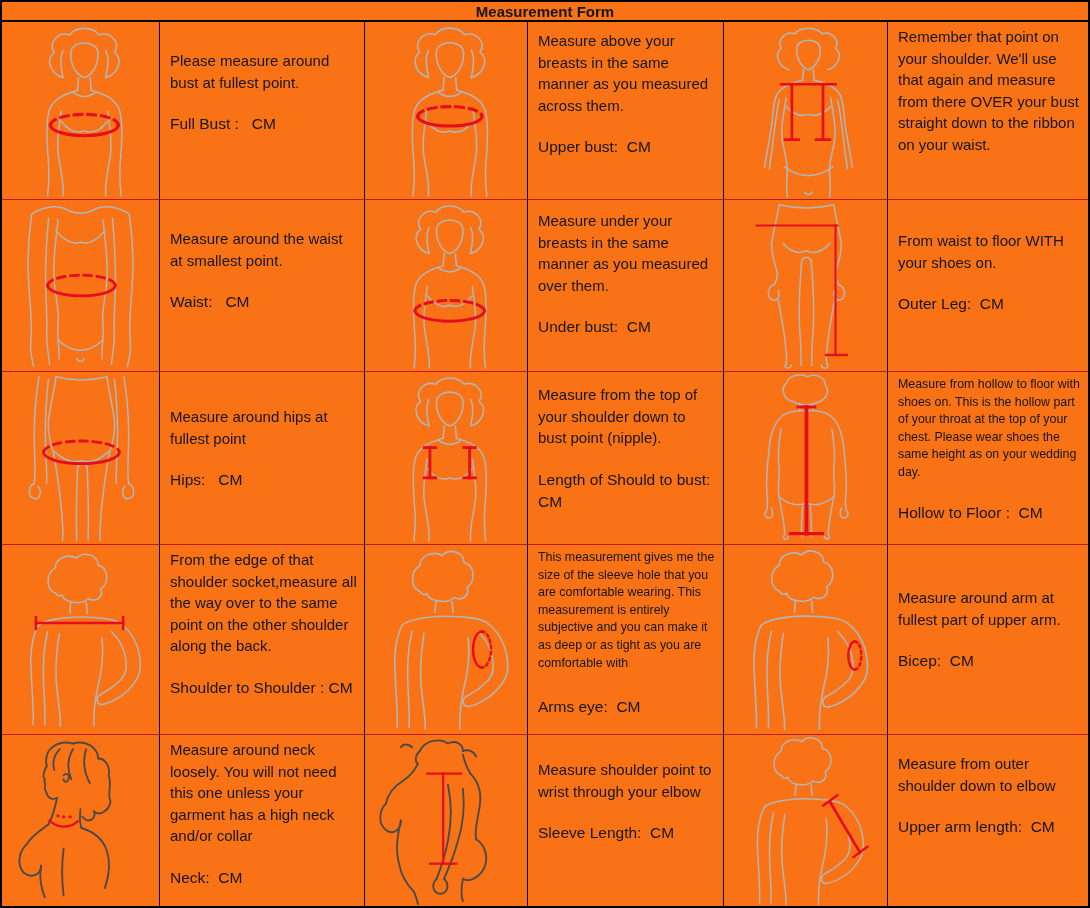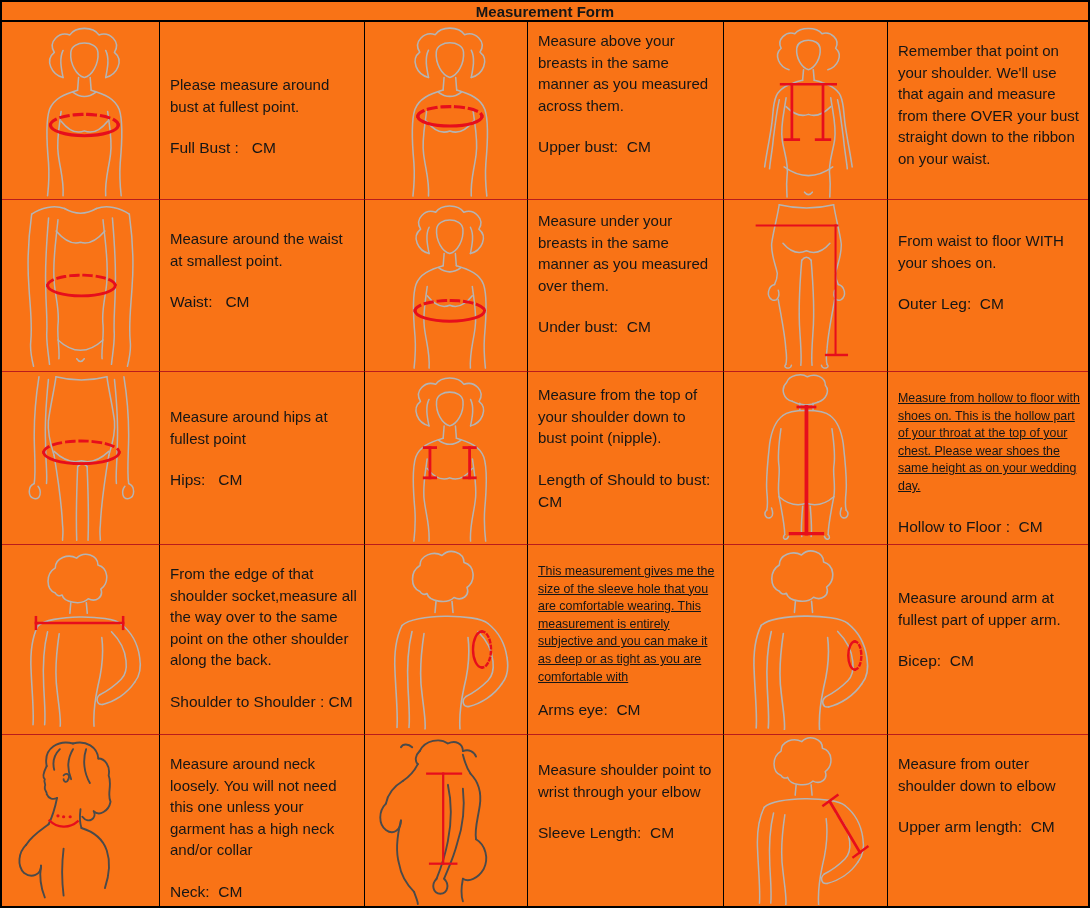--- a/index.html
+++ b/index.html
@@ -10,25 +10,25 @@
   .hdr{grid-column:1/-1;border-bottom:2px solid #000;display:flex;align-items:center;justify-content:center;
        font-weight:bold;font-size:15px;}
   .cell{border-right:1px solid #000;border-bottom:1px solid #b91c1c;overflow:hidden;box-sizing:border-box;}
   .c6{border-right:none;}
   .r5{border-bottom:none;}
   .fig-cell{display:flex;align-items:center;justify-content:center;padding:1px;}
   .fig{width:100%;height:100%;}
   .txt{padding:4px 6px 4px 10px;font-size:15px;line-height:1.44;}
   .instr{max-width:188px;}
   .label{font-weight:normal;font-size:15.5px;margin-top:20px;white-space:pre-wrap;max-width:192px;}
-  .small .instr{font-size:12.4px;line-height:1.42;max-width:186px;text-decoration:underline;}
-  .pt2{padding-top:18px}.pt8{padding-top:8px}.pt10{padding-top:10px}.pt12{padding-top:12px}
+  .small .instr{font-size:12.4px;line-height:1.42;max-width:186px;}
+  .pt2{padding-top:4px}.pt8{padding-top:8px}.pt10{padding-top:10px}.pt12{padding-top:12px}
   .pt18{padding-top:18px}.pt24{padding-top:24px}.pt28{padding-top:28px}.pt30{padding-top:30px}
-  .pt32{padding-top:52px}.pt34{padding-top:34px}.pt42{padding-top:42px}
-  .lbl0 .label{margin-top:1px}.lbl14 .label{}.lbl22 .label{margin-top:13px}
+  .pt32{padding-top:28px}.pt34{padding-top:34px}.pt42{padding-top:42px}
+  .lbl0 .label{margin-top:1px}.lbl14 .label{}.lbl22 .label{margin-top:24px}
   .gfig{fill:none;stroke:#b4b4b4;stroke-width:1.6;stroke-linecap:round;stroke-linejoin:round;}
   .sketch{fill:none;stroke:#4a4a4a;stroke-width:2;stroke-linecap:round;stroke-linejoin:round;}
   .rl{fill:none;stroke:#e60e1c;stroke-linecap:square;}
   .rdot{fill:#e60e1c;stroke:none;}
 </style>
 </head>
 <body>
 
 <svg width="0" height="0" style="position:absolute" aria-hidden="true">
   <defs>

